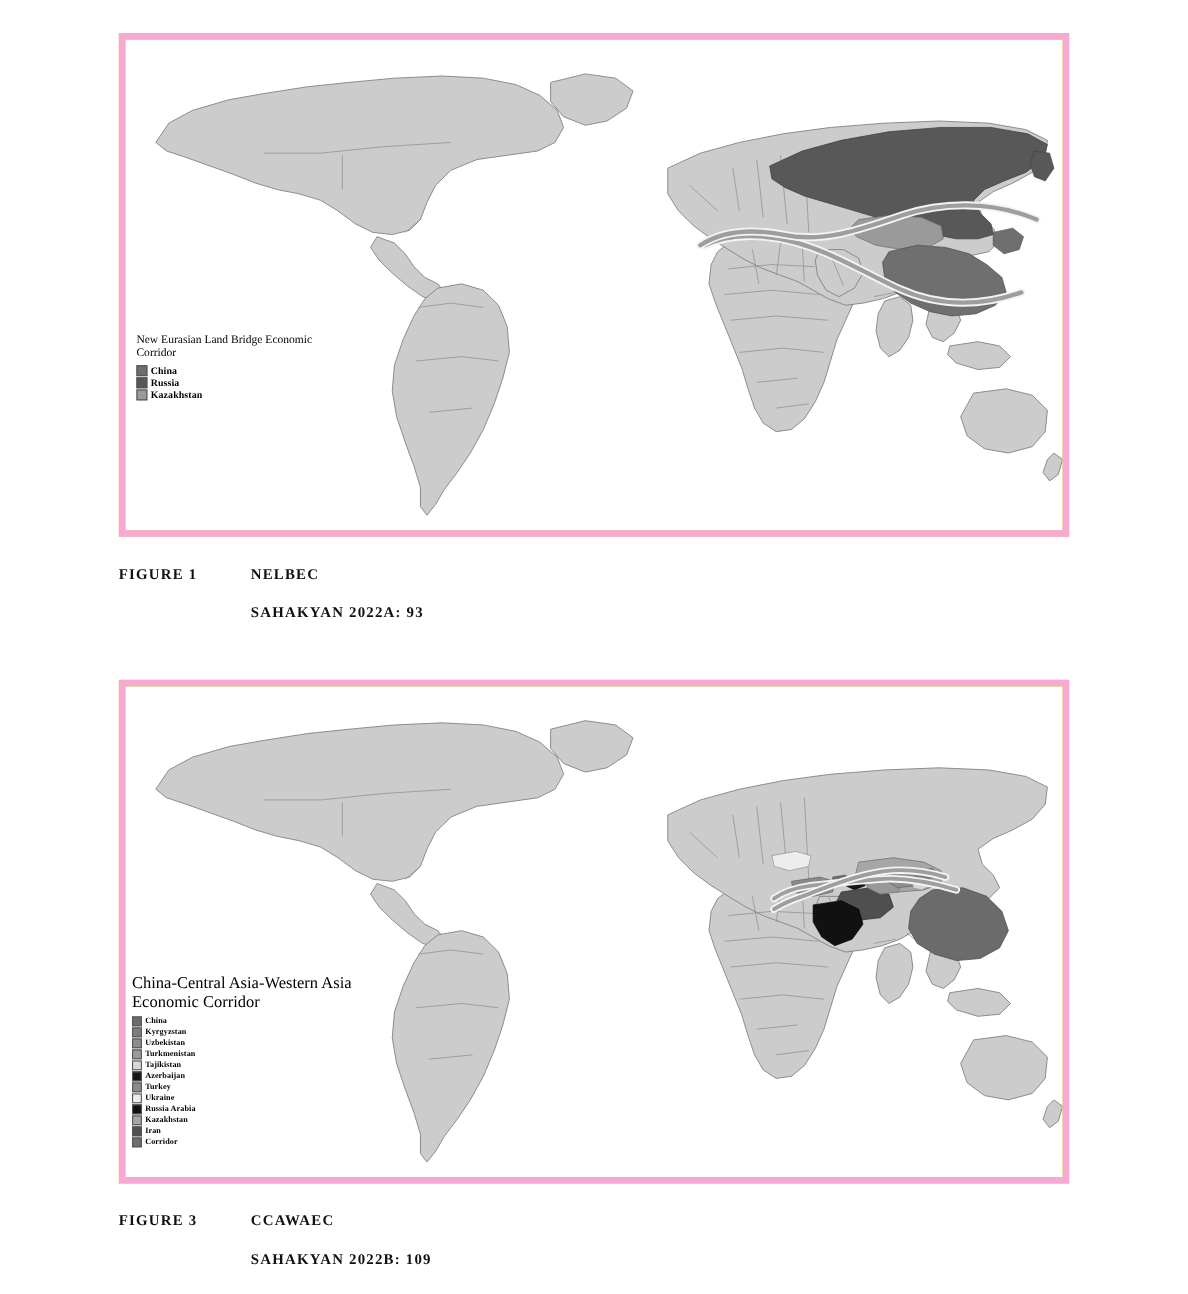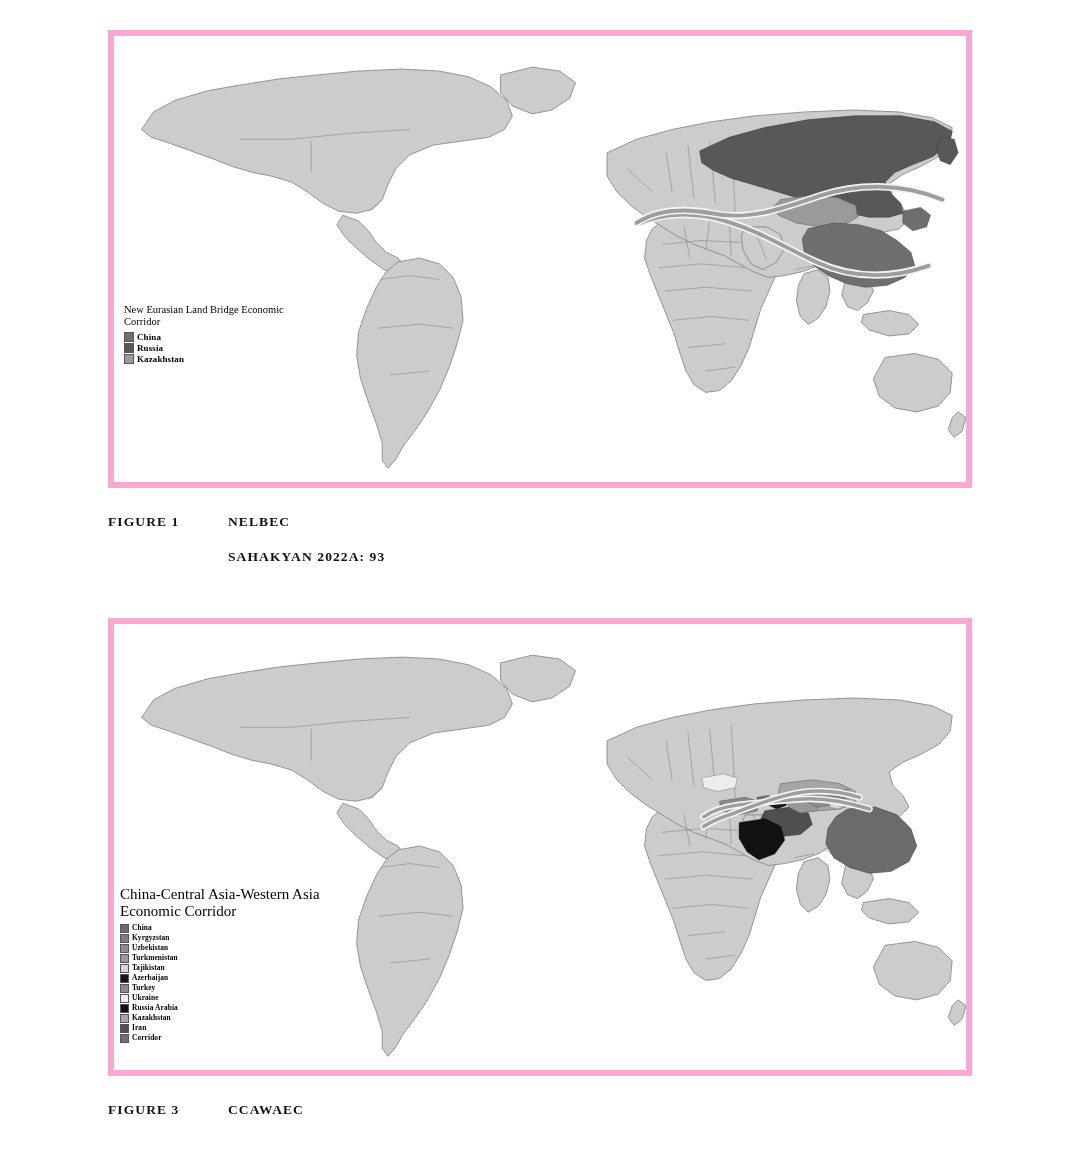--- a/index.html
+++ b/index.html
@@ -339,16 +339,17 @@
           </div>
         </div>
       </div>
     </div>
 
     <div class="caption">
       <div class="caption-line1">
         <span class="caption-fig">FIGURE 3</span>
         <span>CCAWAEC</span>
       </div>
+      <div class="caption-line2">SAHAKYAN 2022B: 109</div>
     </div>
   </div>
 
 </div>
 
 </body></html>

